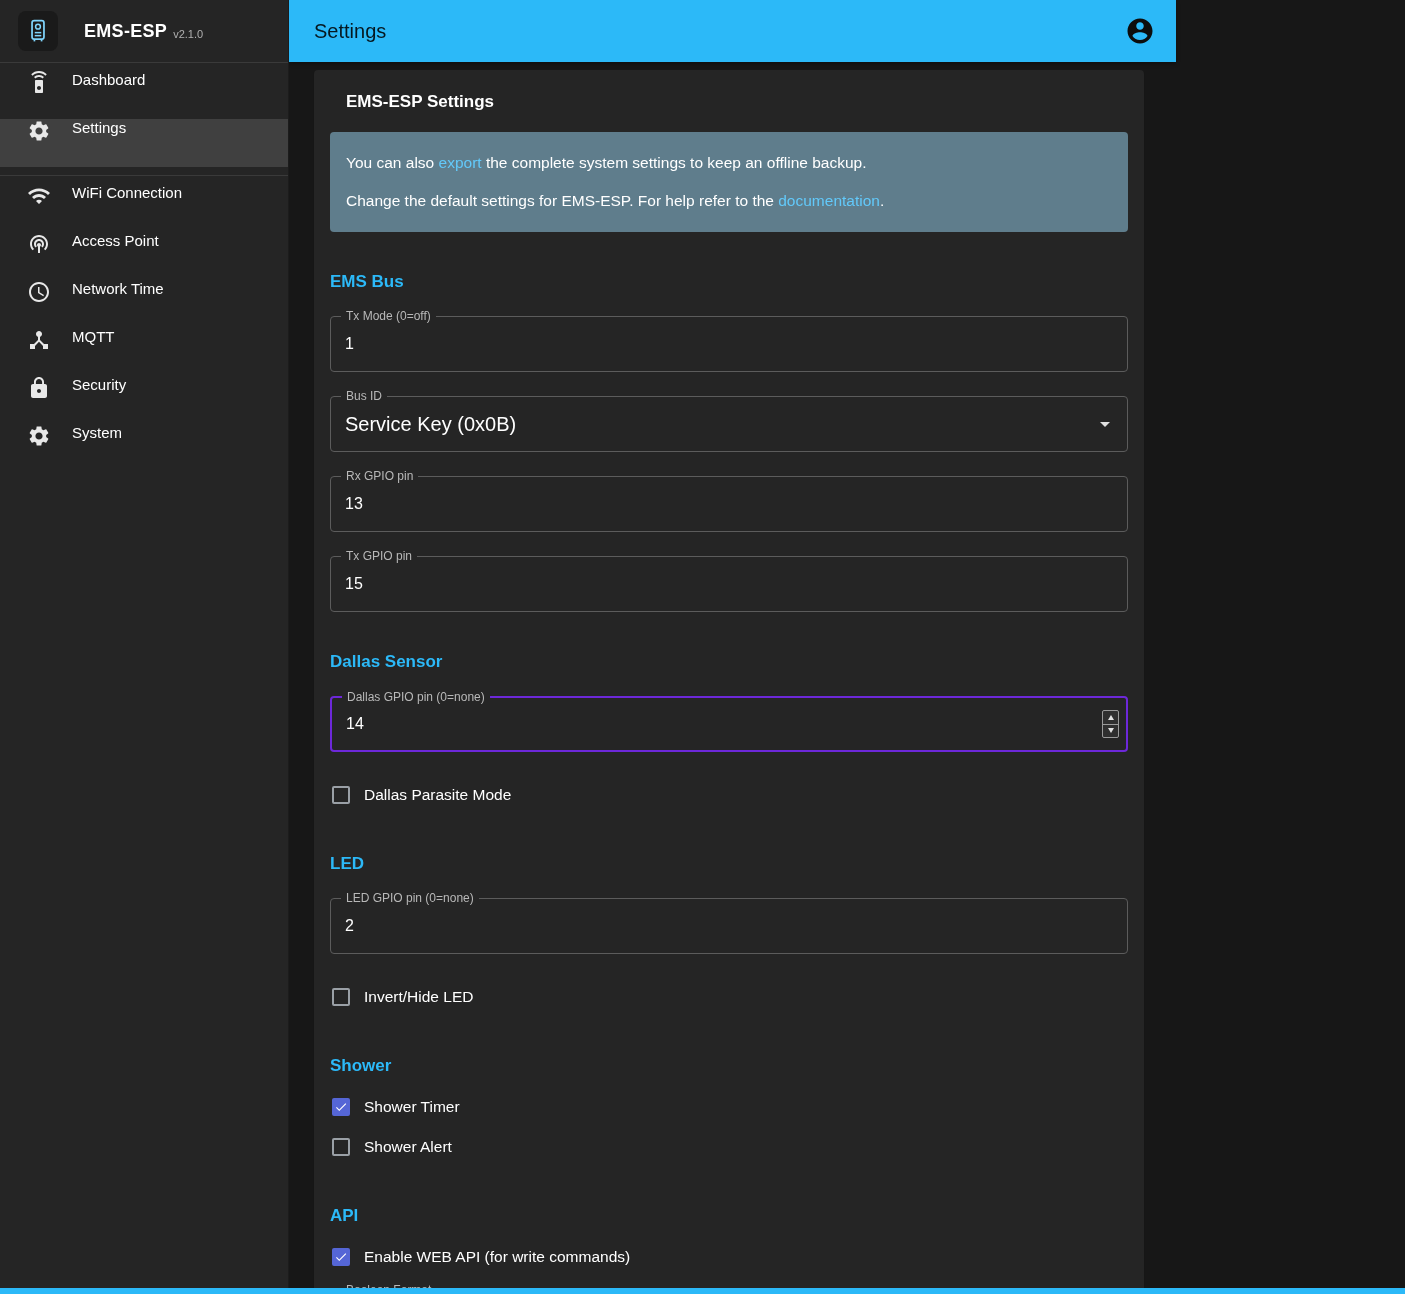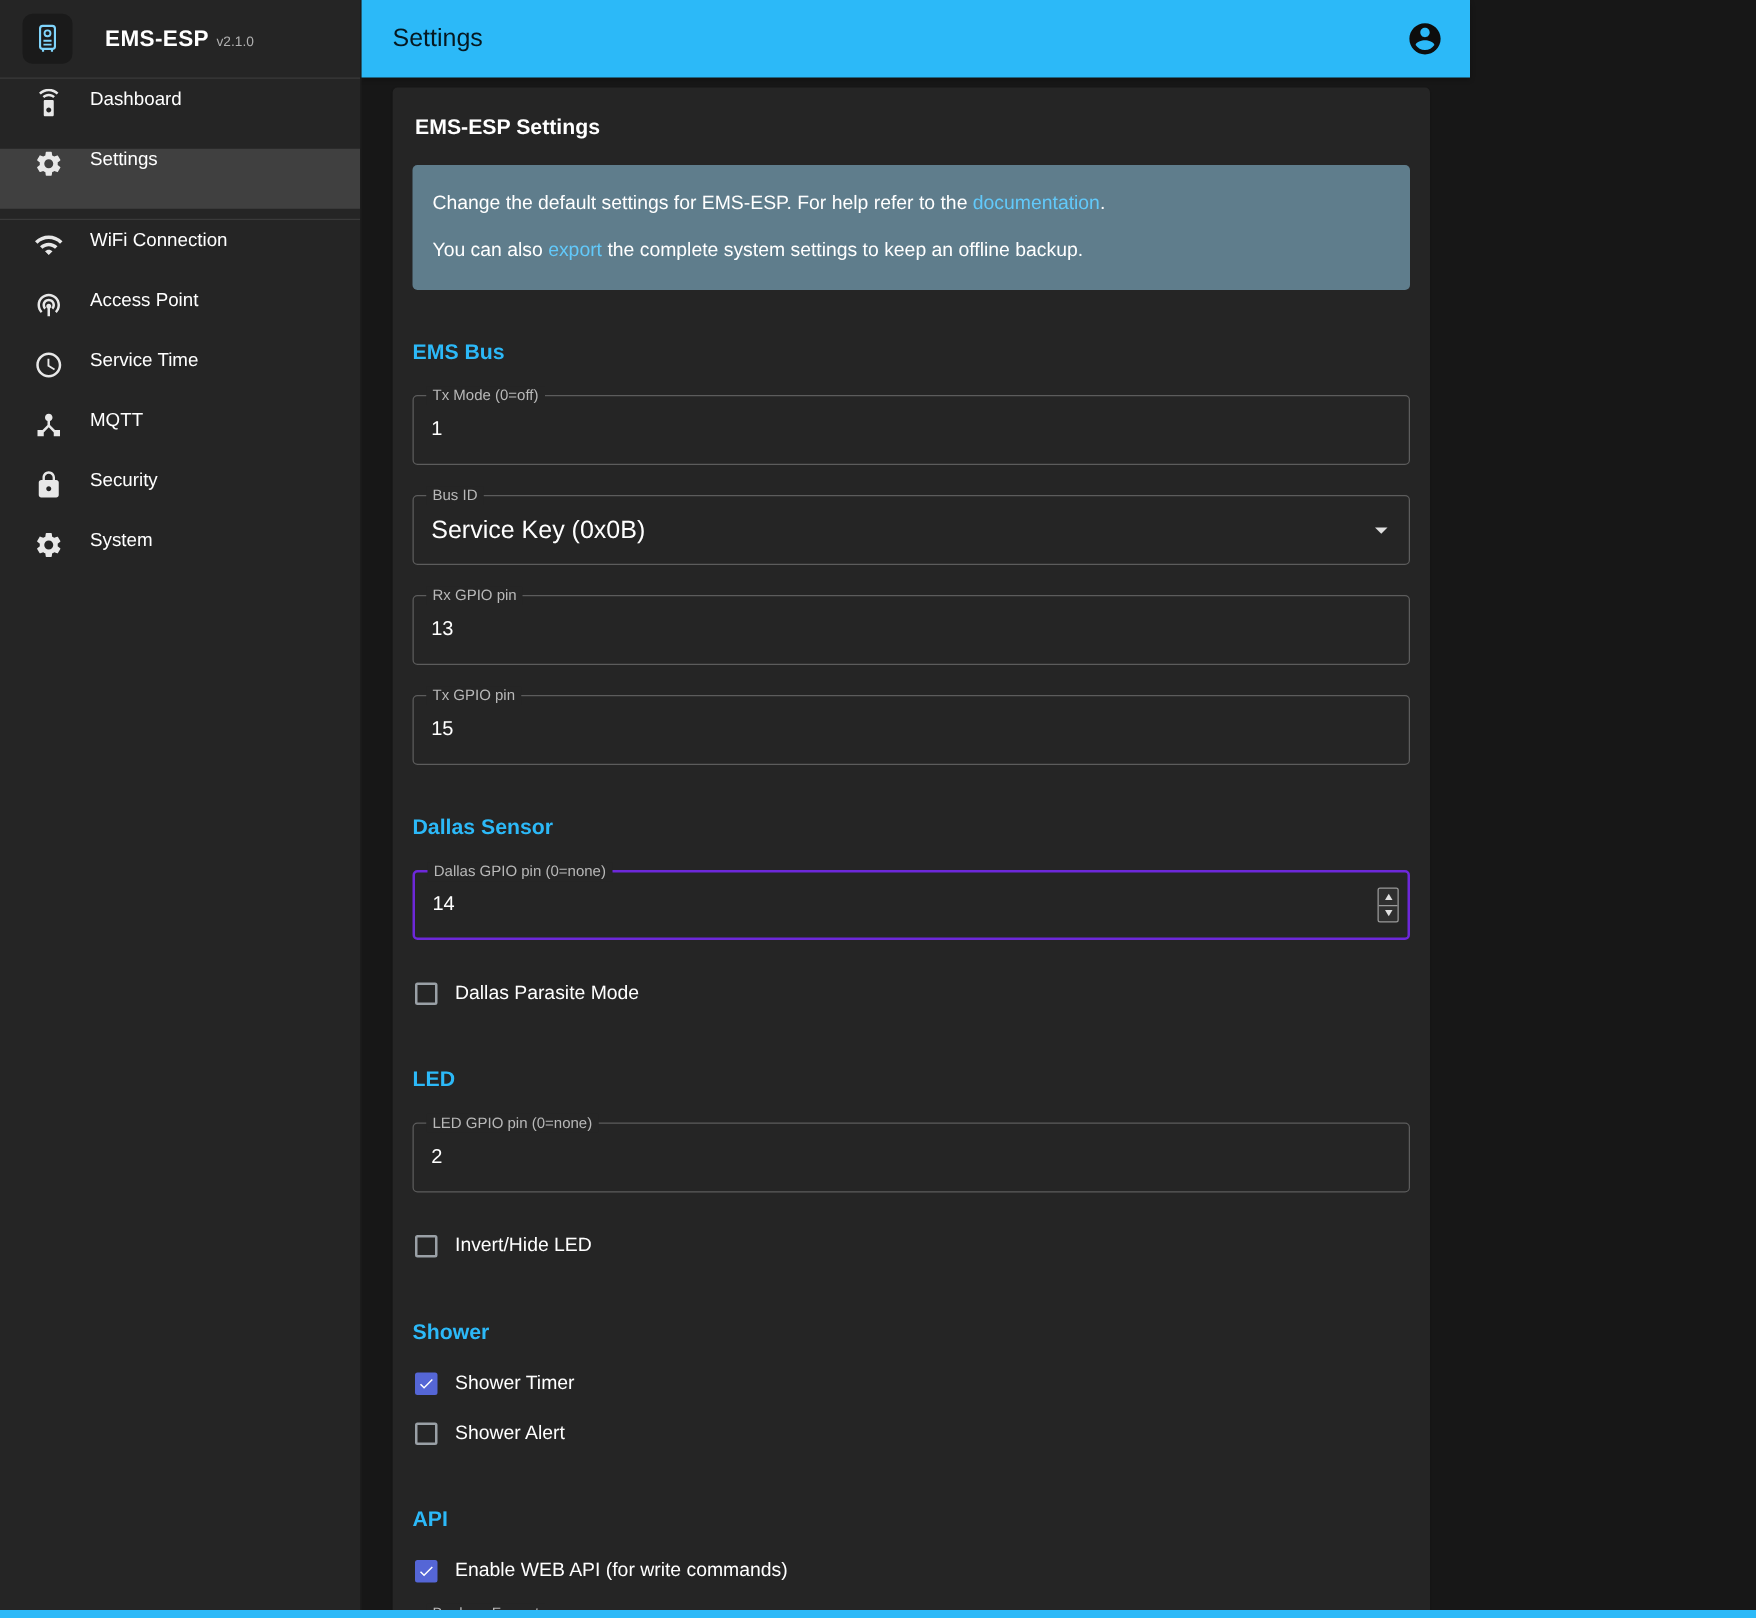--- a/index.html
+++ b/index.html
@@ -61,21 +61,21 @@
   .account-btn svg { width: 30px; height: 30px; fill: #0d0d0d; }
 
   .content { flex: 1; overflow: hidden; padding: 8px 32px 0 25px; }
   .card {
     background: #252525; border-radius: 4px;
     box-shadow: 0 2px 1px -1px rgba(0,0,0,.4), 0 1px 1px rgba(0,0,0,.28);
     padding: 22px 16px 60px 16px;
     box-sizing: border-box;
     height: 100%;
   }
-  .card-title { color: #ffffff; font-size: 17px; font-weight: bold; margin: 0 0 20px 2px; }
+  .card-title { color: #ffffff; font-size: 17px; font-weight: bold; margin: 0 0 20px 16px; }
 
   .infobox {
     background: #5f7d8c; border-radius: 4px;
     padding: 19px 16px; color: #ffffff; font-size: 15.5px;
   }
   .infobox p { margin: 0; line-height: 1.55; }
   .infobox p + p { margin-top: 14px; }
   .link { color: #62c9fa; cursor: pointer; text-decoration: none; }
 
   .section-title { color: #2cb9f8; font-size: 17px; font-weight: bold; margin: 40px 0 24px 0; }
@@ -201,21 +201,21 @@
         </span>
         <span class="nav-label">Access Point</span>
       </div>
 
       <div class="nav-item">
         <span class="nav-icon">
           <svg viewBox="0 0 24 24">
               <path d="M11.99 2C6.47 2 2 6.48 2 12s4.47 10 9.99 10C17.52 22 22 17.52 22 12S17.52 2 11.99 2zM12 20c-4.42 0-8-3.58-8-8s3.58-8 8-8 8 3.58 8 8-3.58 8-8 8zm.5-13H11v6l5.25 3.15.75-1.23-4.5-2.67z"></path>
             </svg>
         </span>
-        <span class="nav-label">Service Time</span>
+        <span class="nav-label">Network Time</span>
       </div>
 
       <div class="nav-item">
         <span class="nav-icon">
           <svg viewBox="0 0 24 24">
               <path d="M17 16l-4-4V8.82C14.16 8.4 15 7.3 15 6c0-1.66-1.34-3-3-3S9 4.34 9 6c0 1.3.84 2.4 2 2.82V12l-4 4H3v5h5v-3.05l4-4.2 4 4.2V21h5v-5h-4z"></path>
             </svg>
         </span>
         <span class="nav-label">MQTT</span>
       </div>
@@ -251,22 +251,22 @@
           </svg>
       </span>
     </header>
 
     <div class="content">
       <div class="card">
 
         <h2 class="card-title">EMS-ESP Settings</h2>
 
         <div class="infobox">
+          <p><span>You can also </span><a class="link">export</a><span>  the complete system settings to keep an offline backup.</span></p>
           <p><span>Change the default settings for EMS-ESP. For help refer to the </span><a class="link">documentation</a><span>.</span></p>
-          <p><span>You can also </span><a class="link">export</a><span>  the complete system settings to keep an offline backup.</span></p>
         </div>
 
         <h3 class="section-title">EMS Bus</h3>
 
         <div class="field">
           <label class="field-label">Tx Mode (0=off)</label>
           <input class="field-input" value="1" style="">
         </div>
 
         <div class="field select">

